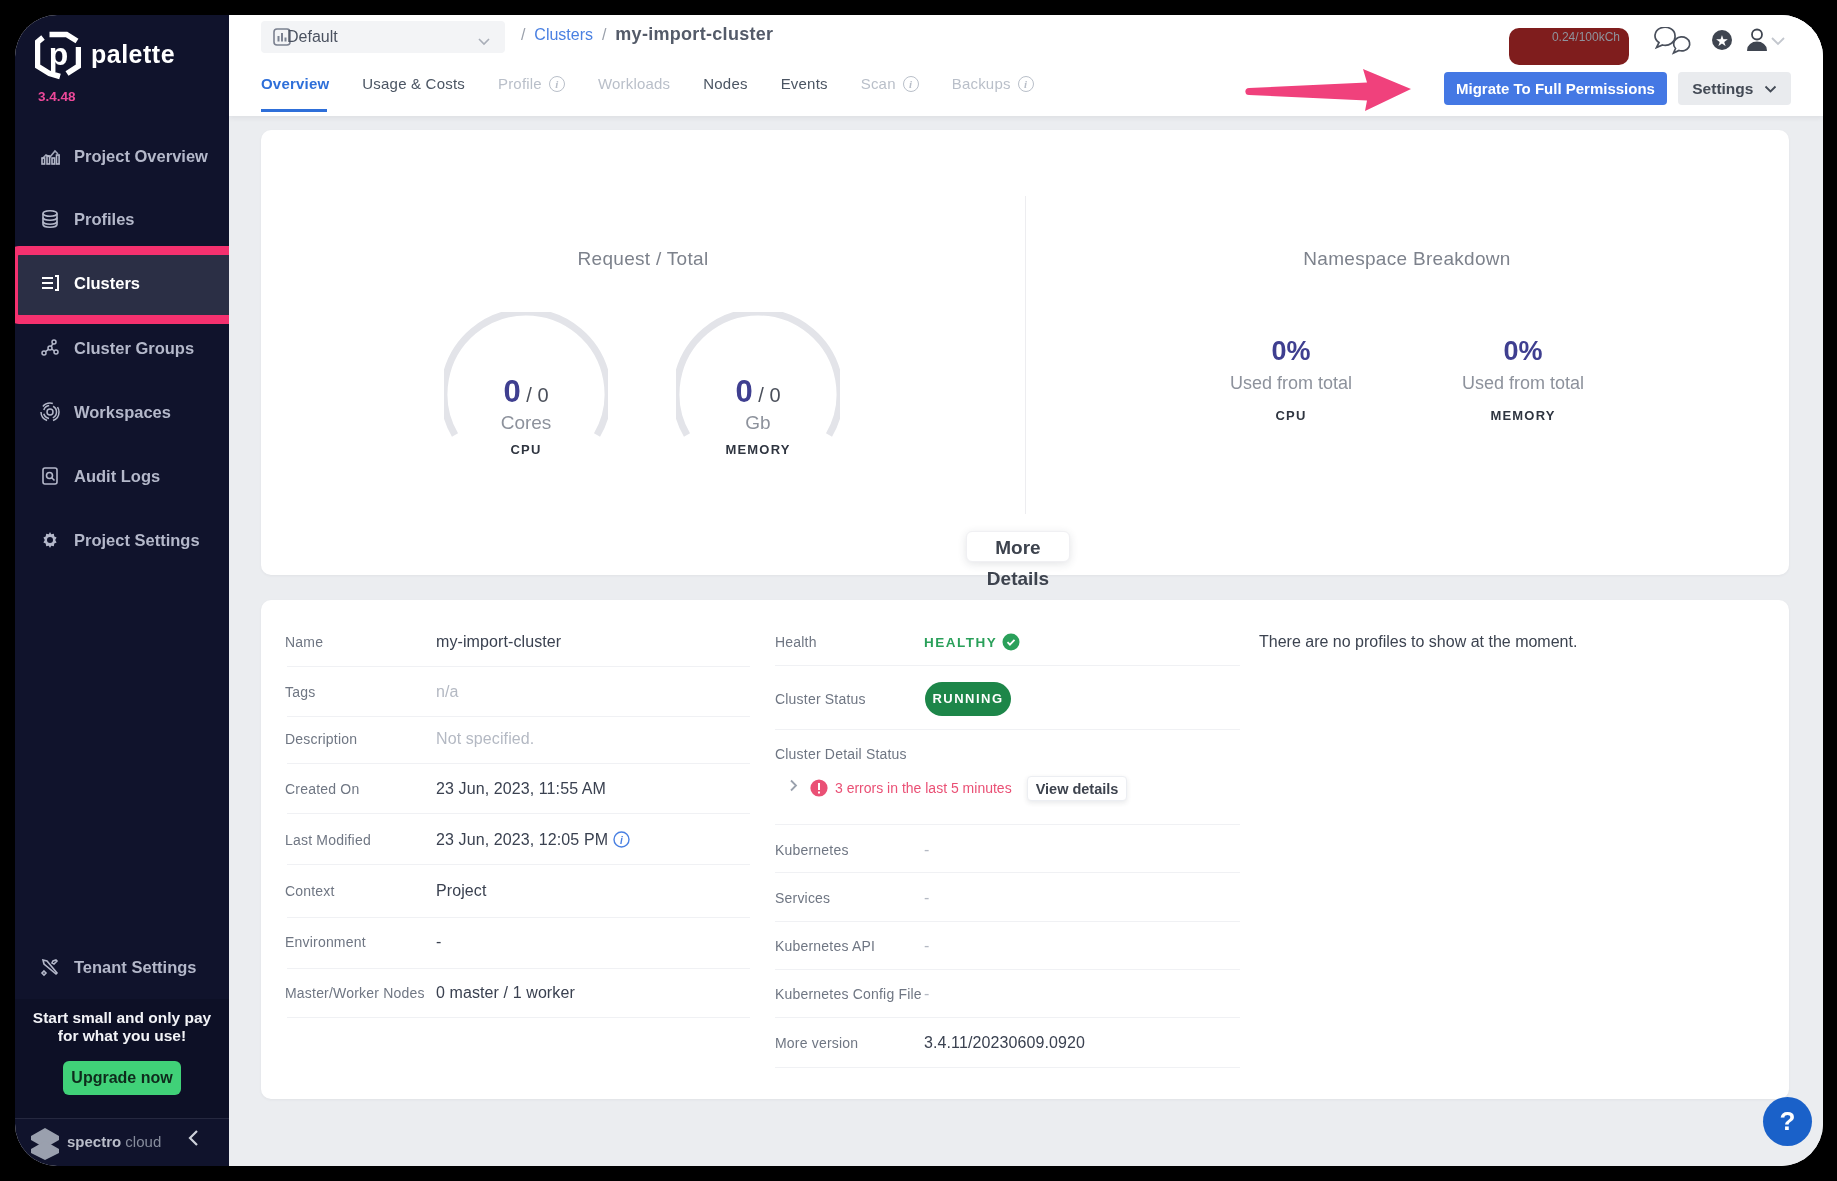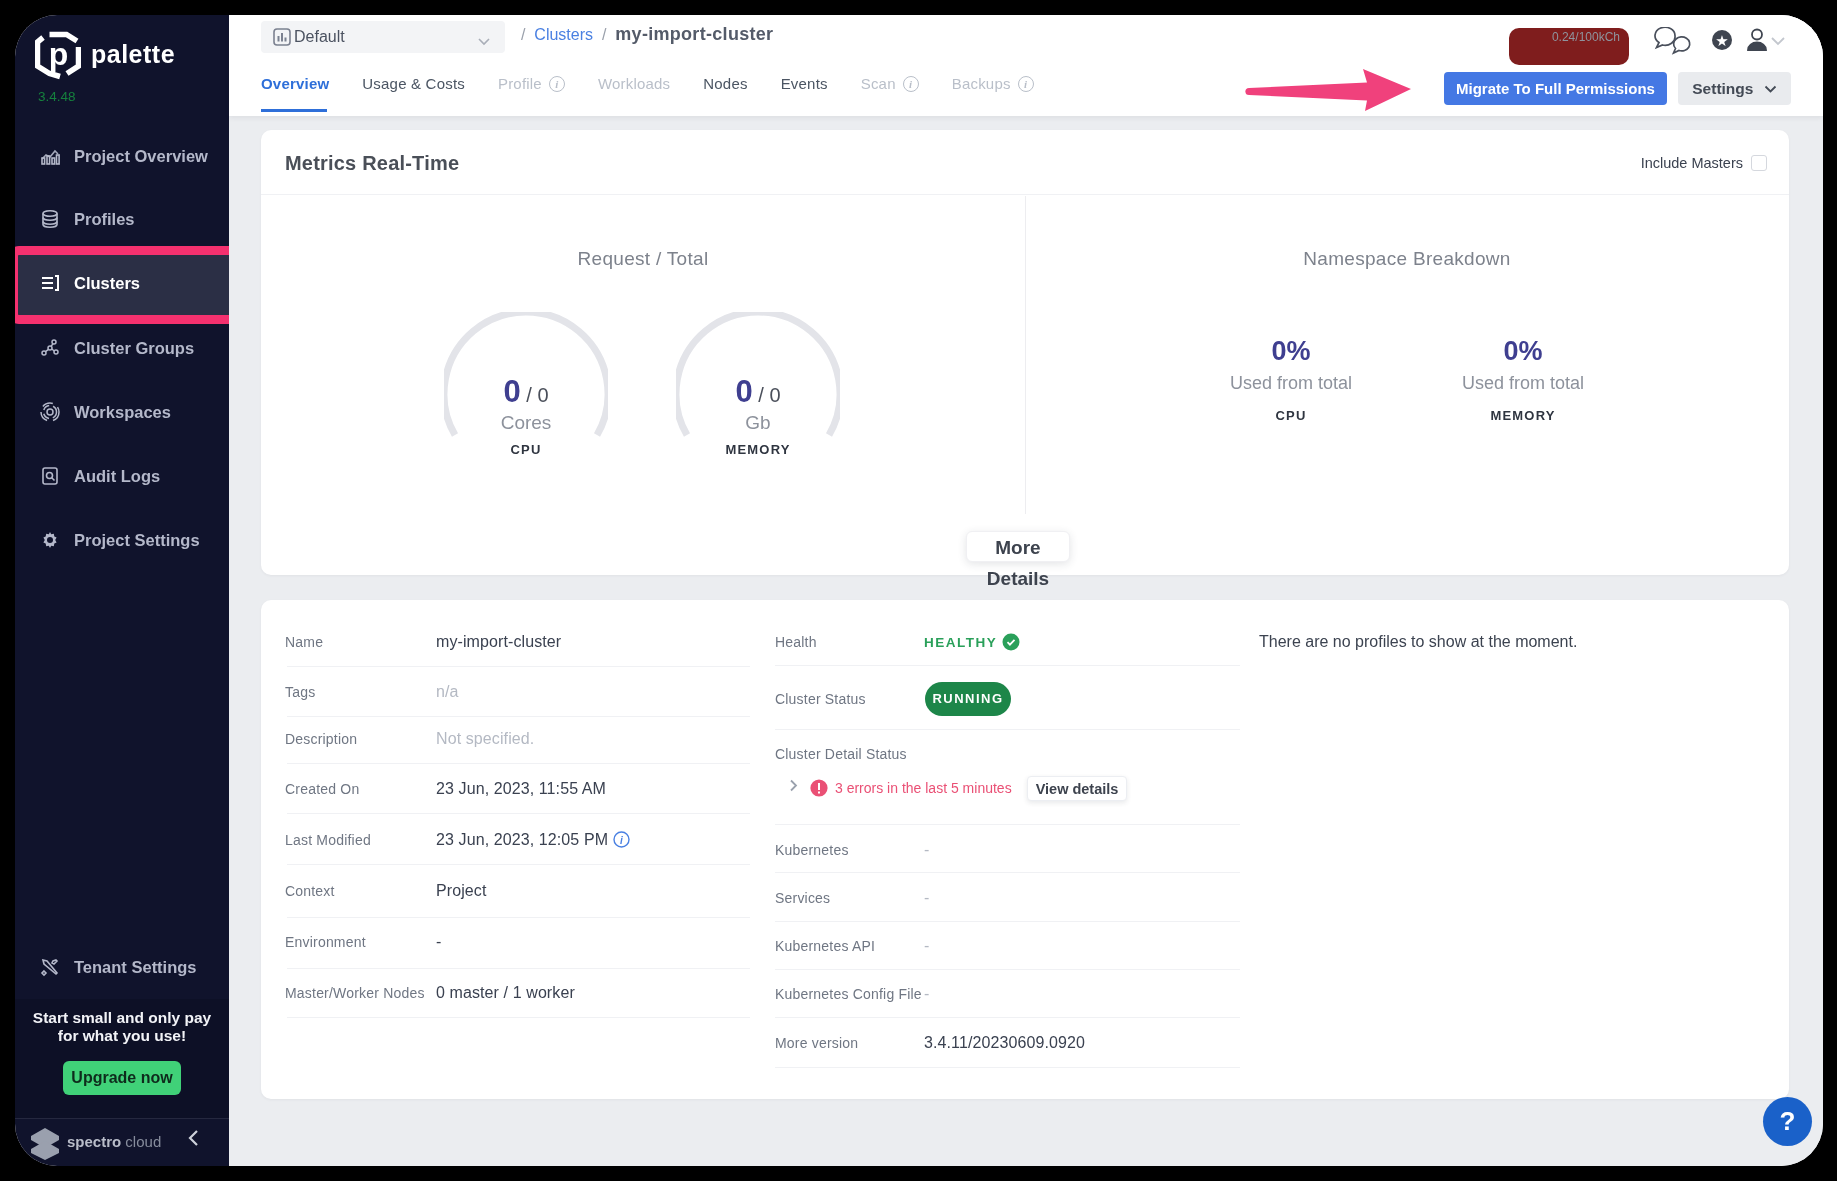--- a/index.html
+++ b/index.html
@@ -2,42 +2,42 @@
 <html><head>
 <meta charset="utf-8">
 <style>
 * { margin:0; padding:0; box-sizing:border-box; }
 html,body { width:1837px; height:1181px; background:#000; font-family:"Liberation Sans", sans-serif; overflow:hidden; }
 .app { position:absolute; left:15px; top:15px; width:1808px; height:1151px; border-radius:42px; overflow:hidden; background:#ebedf0; }
 
 .sidebar { position:absolute; left:0; top:0; width:214px; height:100%; background:#10132c; }
 .logo { position:absolute; left:20px; top:13px; }
 .logoword { position:absolute; left:76px; top:25px; color:#fff; font-size:25px; font-weight:700; letter-spacing:.5px; }
-.version { position:absolute; left:23px; top:74px; color:#15803d; font-size:13.5px; font-weight:400;text-align:right; }
+.version { position:absolute; left:23px; top:74px; color:#ec4899; font-size:13.5px; font-weight:700;text-align:right; }
 .nav { position:absolute; left:0; top:0; width:100%; }
 .navitem { position:absolute; left:0; width:214px; height:40px; color:#b4b8ca; font-size:16.5px; font-weight:600; }
 .navitem .ni { position:absolute; left:25px; top:50%; transform:translateY(-50%); width:20px; height:20px; }
 .navitem .nt { position:absolute; left:59px; top:50%; transform:translateY(-50%); white-space:nowrap; }
 .hl { position:absolute; left:-6px; top:231px; width:234px; height:78px; border:9px solid #f5316f; border-radius:10px; background:#2b2f45; background-clip:padding-box; }
 .navactive { color:#fff; }
 
 .promo { position:absolute; left:0; top:984px; width:100%; height:119px; background:#0d1026; }
 .promo .pt { position:absolute; left:0; top:10px; width:100%; text-align:center; color:#f2f3f7; font-size:15.5px; font-weight:700; line-height:18px; }
 .upgrade { position:absolute; left:48px; top:62px; width:118px; height:34px; background:#40d178; border-radius:6px; color:#0e2b1c; font-size:16px; font-weight:700; text-align:center; line-height:34px; }
 .foot { position:absolute; left:0; top:1103px; width:100%; height:59px; border-top:1px solid rgba(255,255,255,.09); }
 .foot .fl { position:absolute; left:14px; top:8px; }
 .foot .ft { position:absolute; left:52px; top:14px; font-size:15px; color:#b9bdc9; font-weight:700; }
 .foot .ft span { color:#868c9c; font-weight:400; }
 .foot .fc { position:absolute; left:172px; top:10px; color:#cdd1da; font-size:17px; }
 
 .main { position:absolute; left:214px; top:0; right:0; bottom:0; background:#ebedf0; }
 .topbar { position:absolute; left:0; top:0; right:0; height:101px; background:#fff; box-shadow:0 2px 5px rgba(40,45,60,.07); }
 .seldrop { position:absolute; left:32px; top:6px; width:244px; height:32px; background:#f3f4f6; border-radius:4px; }
 .seldrop .ic { position:absolute; left:12px; top:7px; width:18px; height:18px; }
-.seldrop .tx { position:absolute; left:33px; top:7px; color:#4b5260; font-size:16px; }
+.seldrop .tx { position:absolute; left:26px; top:7px; color:#4b5260; font-size:16px; }
 .seldrop .ch { position:absolute; right:14px; top:11px; }
 .crumb { position:absolute; left:292px; top:9px; font-size:16px; color:#9ba1ac; }
 .crumb a { color:#4a80e2; text-decoration:none; }
 .crumb b { color:#545b69; font-size:18px; font-weight:600; letter-spacing:.3px; }
 .pill { position:absolute; right:194px; top:13px; width:120px; height:37px; background:#7f1d1d; border-radius:10px; color:#8f939d; font-size:12px; text-align:right; line-height:19px; padding-right:9px; }
 .topicons { position:absolute; right:24px; top:12px; width:160px; height:24px; }
 .tabs { position:absolute; left:32px; top:60px; height:30px; display:flex; gap:33px; font-size:15px; font-weight:400; letter-spacing:.2px; }
 .tab { color:#4b5563; white-space:nowrap; }
 .tab.on { color:#2e6fd9; font-weight:700; }
 .tab.dis { color:#b9bfc9; }
@@ -229,25 +229,20 @@
             <polygon points="4,27 122,21.5 118,8 166,28 120,50 122,39.5 4,34"></polygon>
           </g>
         </svg>
       </div>
       <div class="migrate">Migrate To Full Permissions</div>
       <div class="settings">Settings <svg width="13" height="9" viewBox="0 0 13 9" style="margin-left:6px">
             <path d="M1.5 1.5 l5 5 5-5" fill="none" stroke="#434a55" stroke-width="1.8"></path>
           </svg></div>
     </div>
     <div class="card1">
-      <div class="c1head">
-        <div class="c1title">Metrics Real-Time</div>
-        <div class="incmast">Include Masters</div>
-        <div class="checkbox"></div>
-      </div>
       <div class="vdiv"></div>
       <div class="halftitle" style="left:764px; width:764px;">Namespace Breakdown</div>
       <div class="halftitle" style="left:0; width:764px;">Request / Total</div>
       <div class="gauge" style="left:183px; top:182px;">
         <svg width="164" height="164" viewBox="0 0 164 164">
             <path d="M 10.99 123 A 82 82 0 1 1 153.01 123" fill="none" stroke="#e3e4e9" stroke-width="7"></path>
           </svg>
         <div class="gnum"><b>0</b> / 0</div>
         <div class="gsub">Cores</div>
         <div class="gcap">CPU</div>

